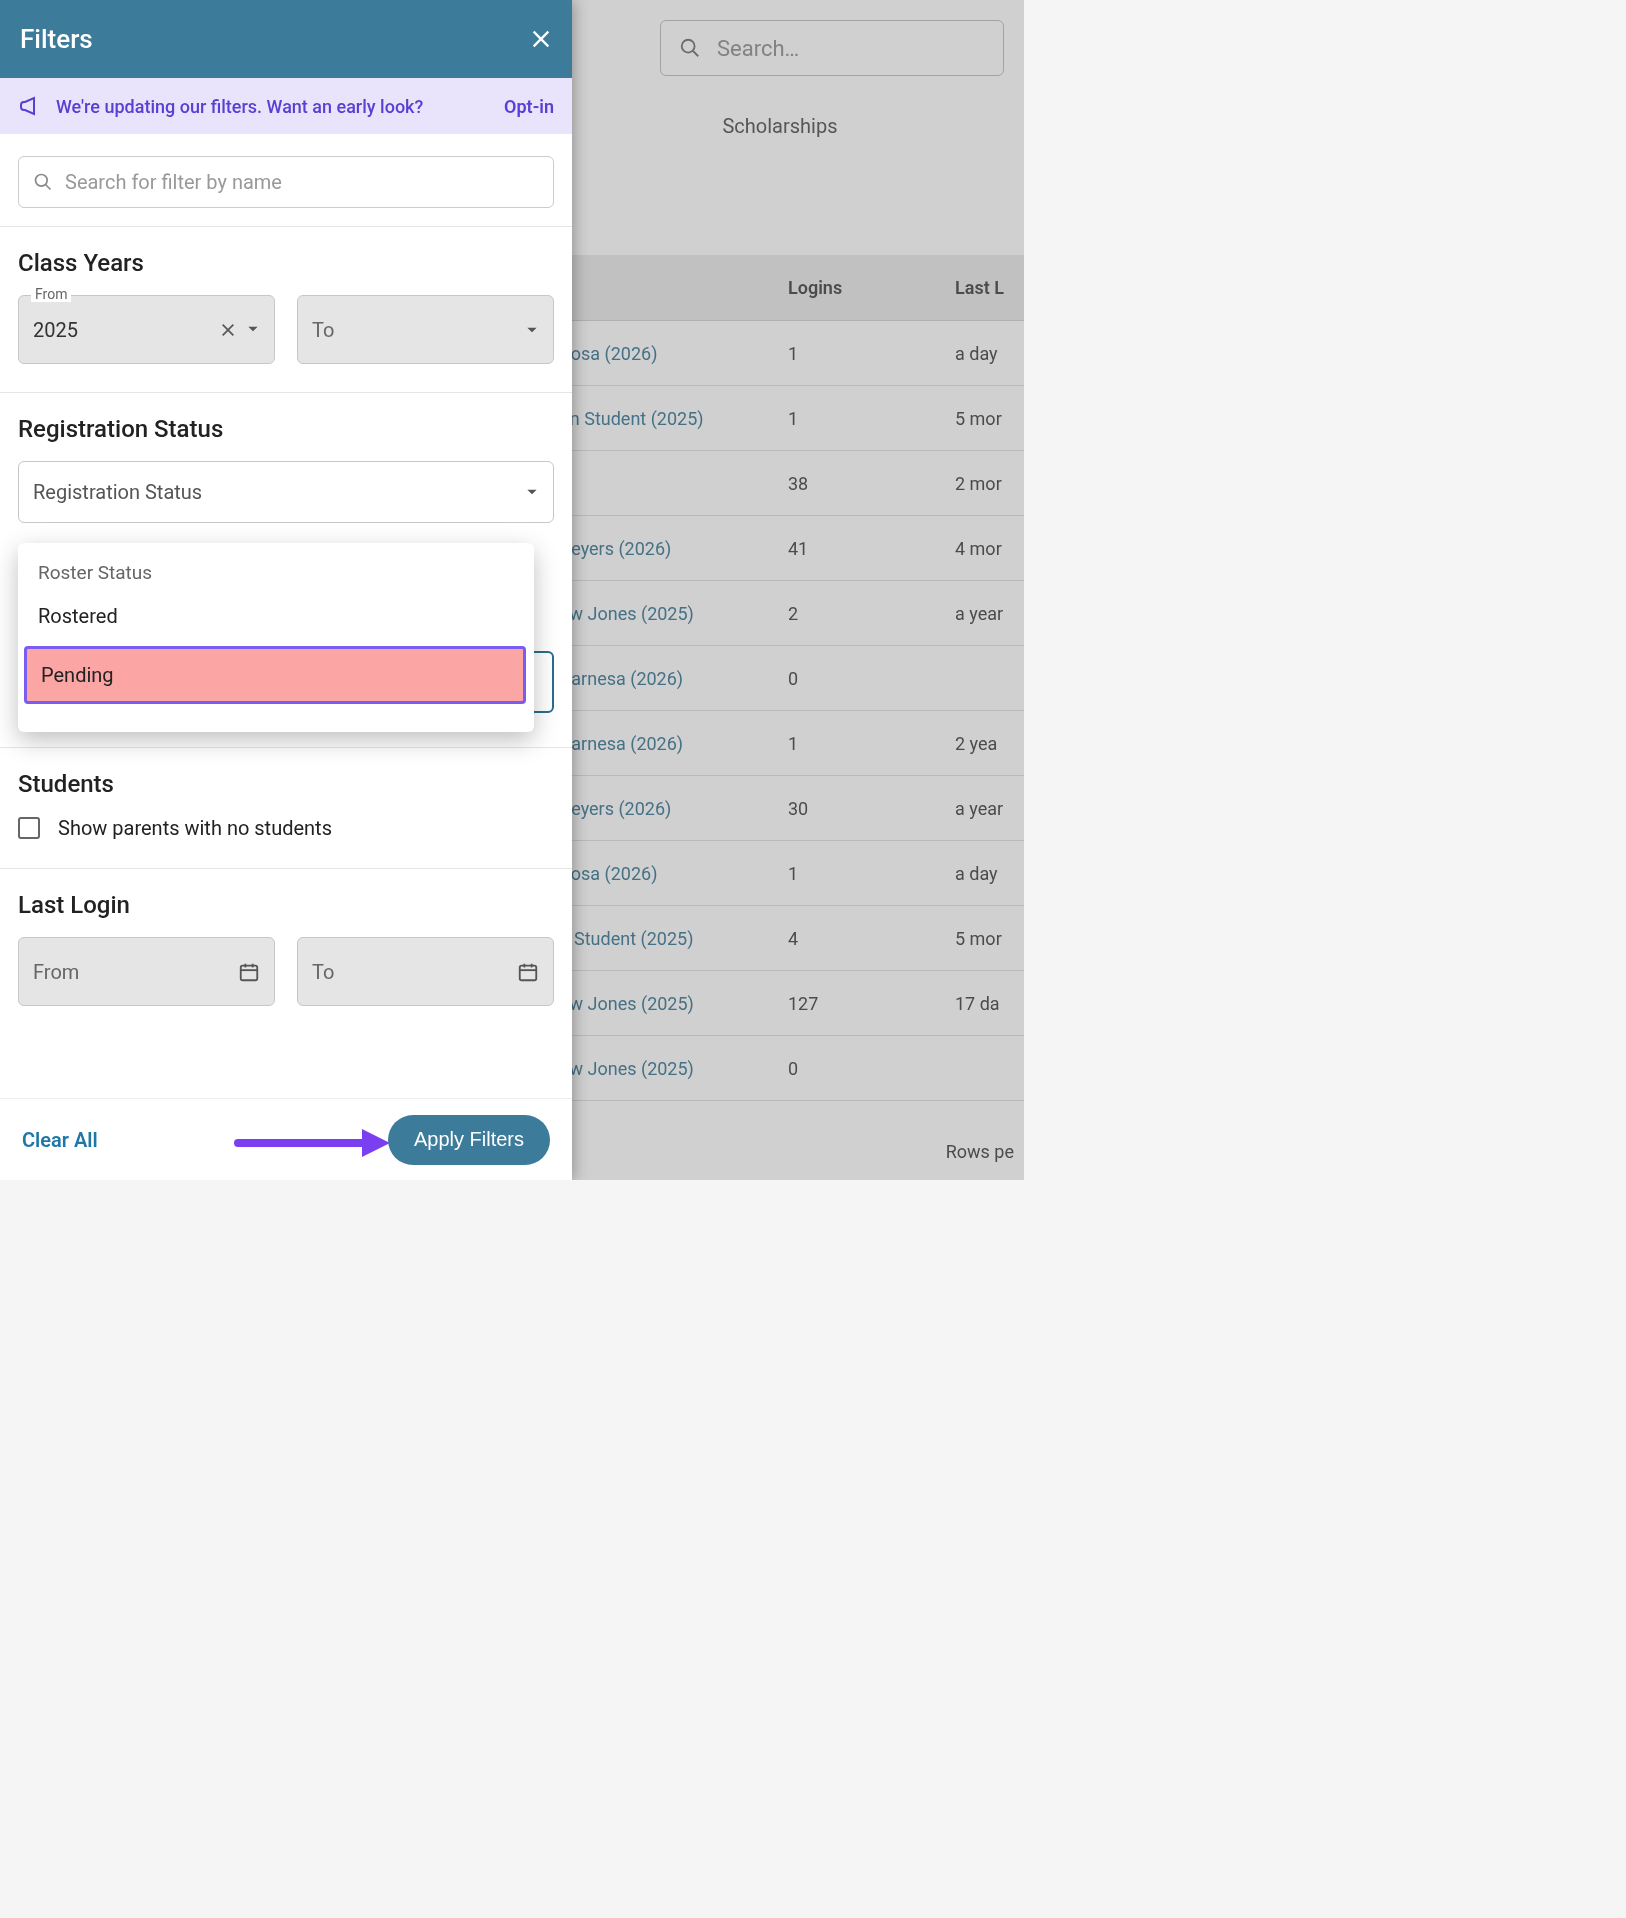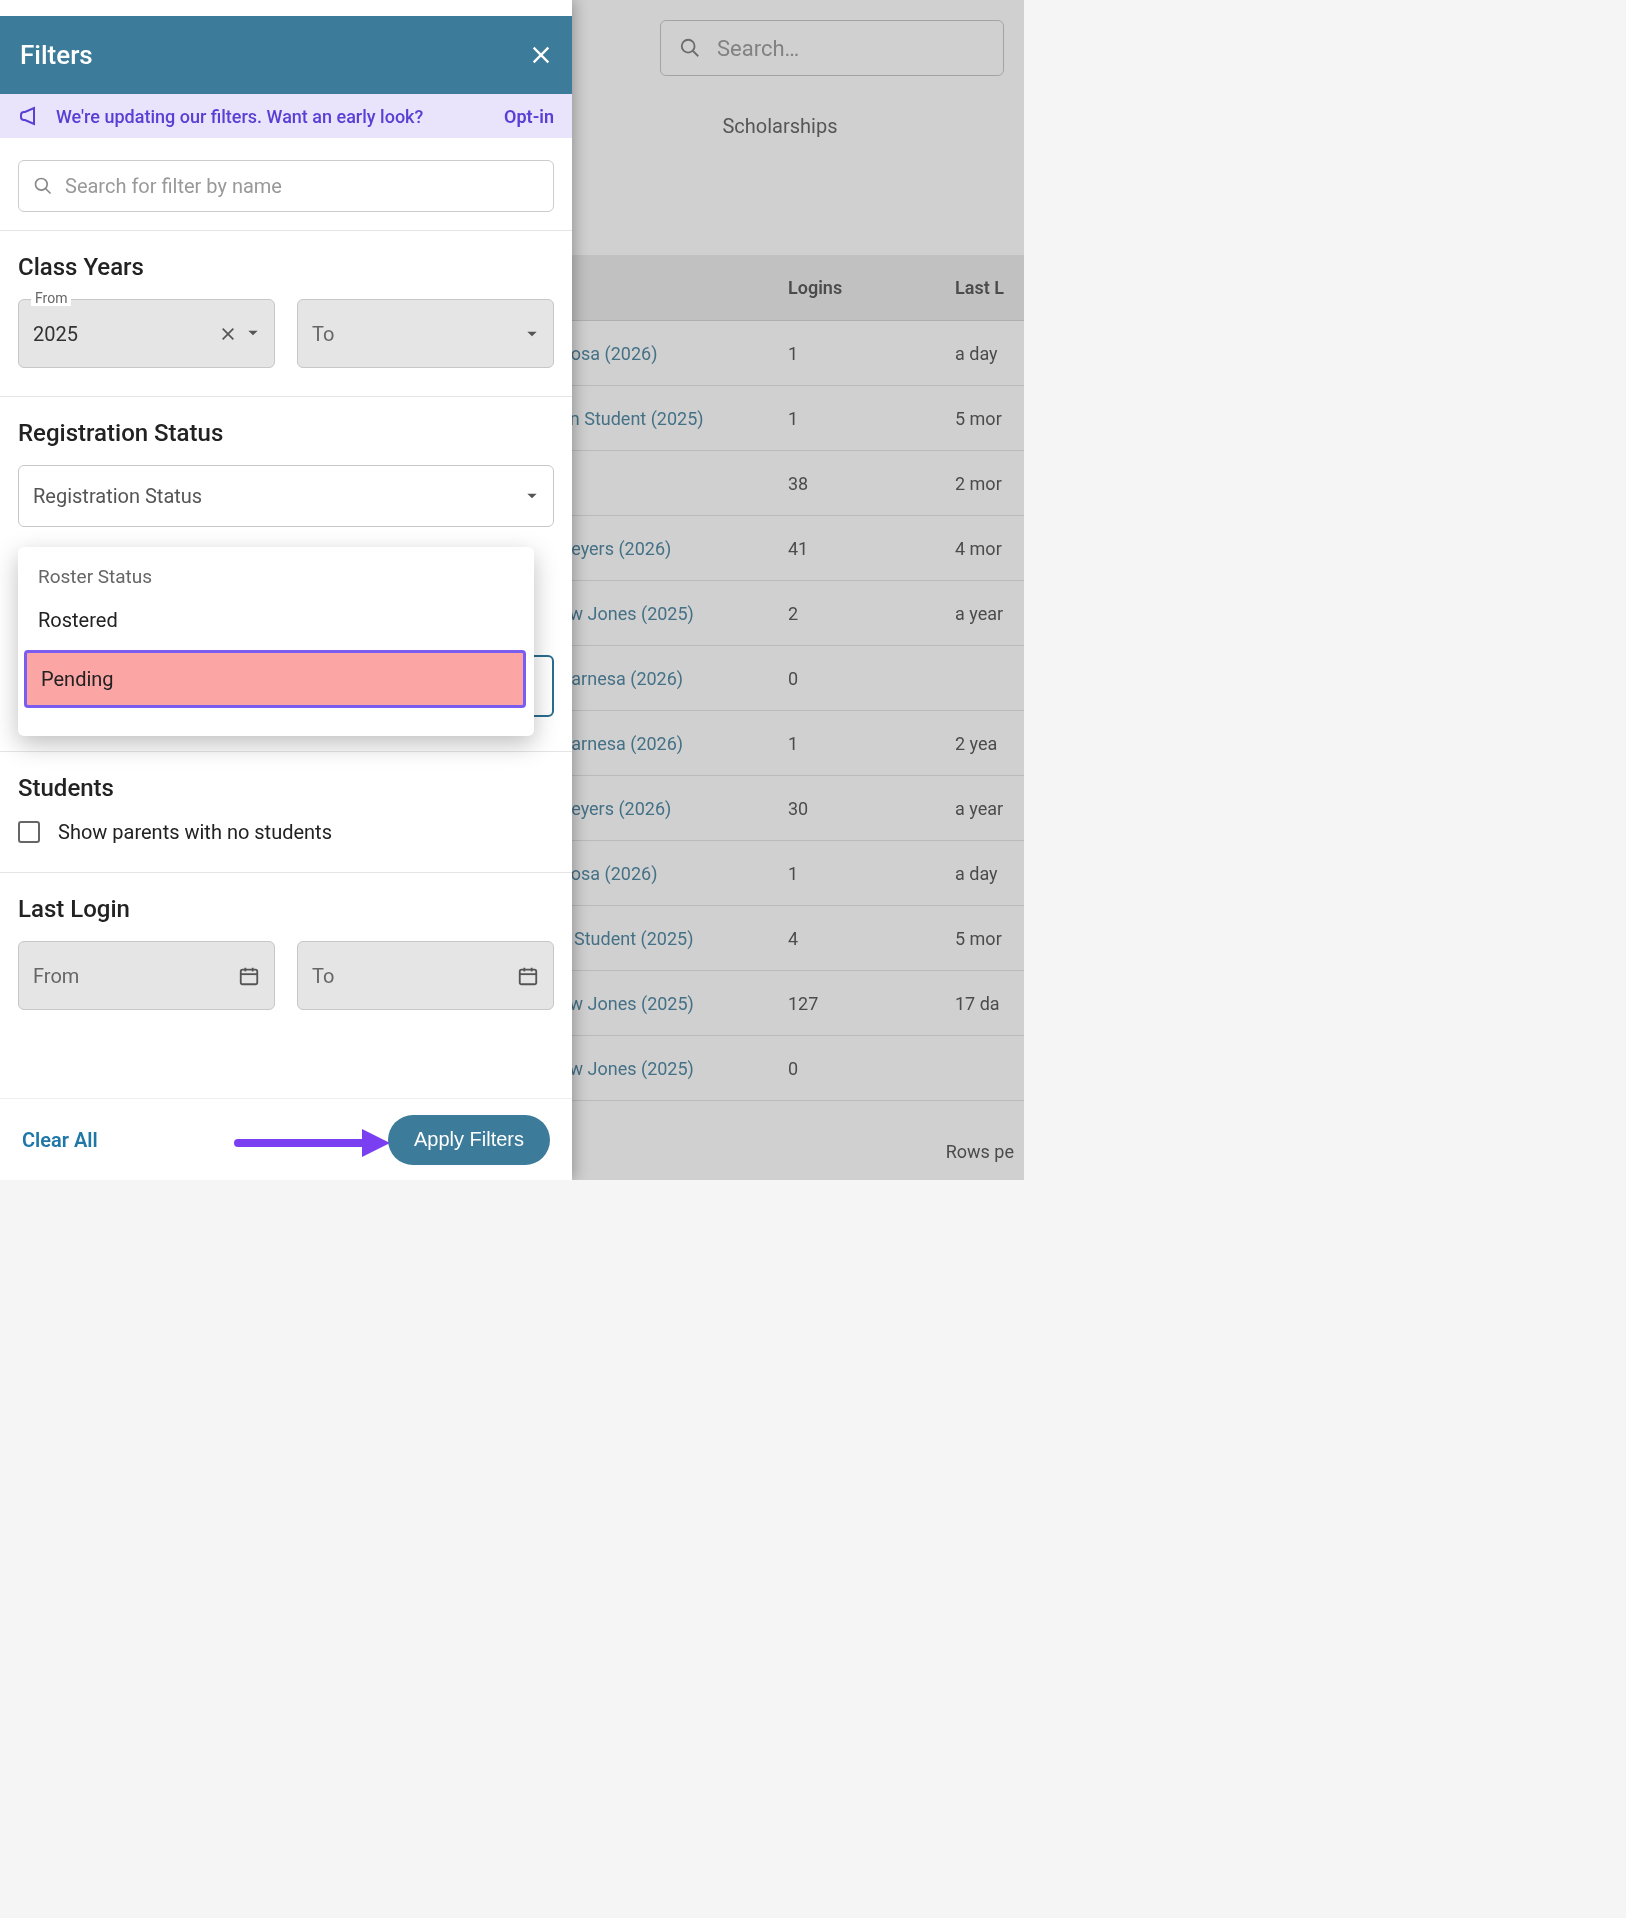--- a/index.html
+++ b/index.html
@@ -104,27 +104,26 @@
   .drawer-header {
     background: #3c7b99;
     color: #fff;
     height: 78px;
     display: flex;
     align-items: center;
     justify-content: space-between;
     padding: 0 20px;
     font-size: 26px;
     font-weight: 500;
-    margin-top: 16px;
   }
   .drawer-header .close { cursor: pointer; font-size: 26px; }
 
   .banner {
     background: #e9e3fb;
-    height: 44px;
+    height: 56px;
     display: flex;
     align-items: center;
     padding: 0 18px;
     gap: 14px;
     color: #5a3fd4;
     font-size: 18px;
     font-weight: 500;
     justify-content: space-between;
   }
   .banner-left { display:flex; align-items:center; gap:14px; }

